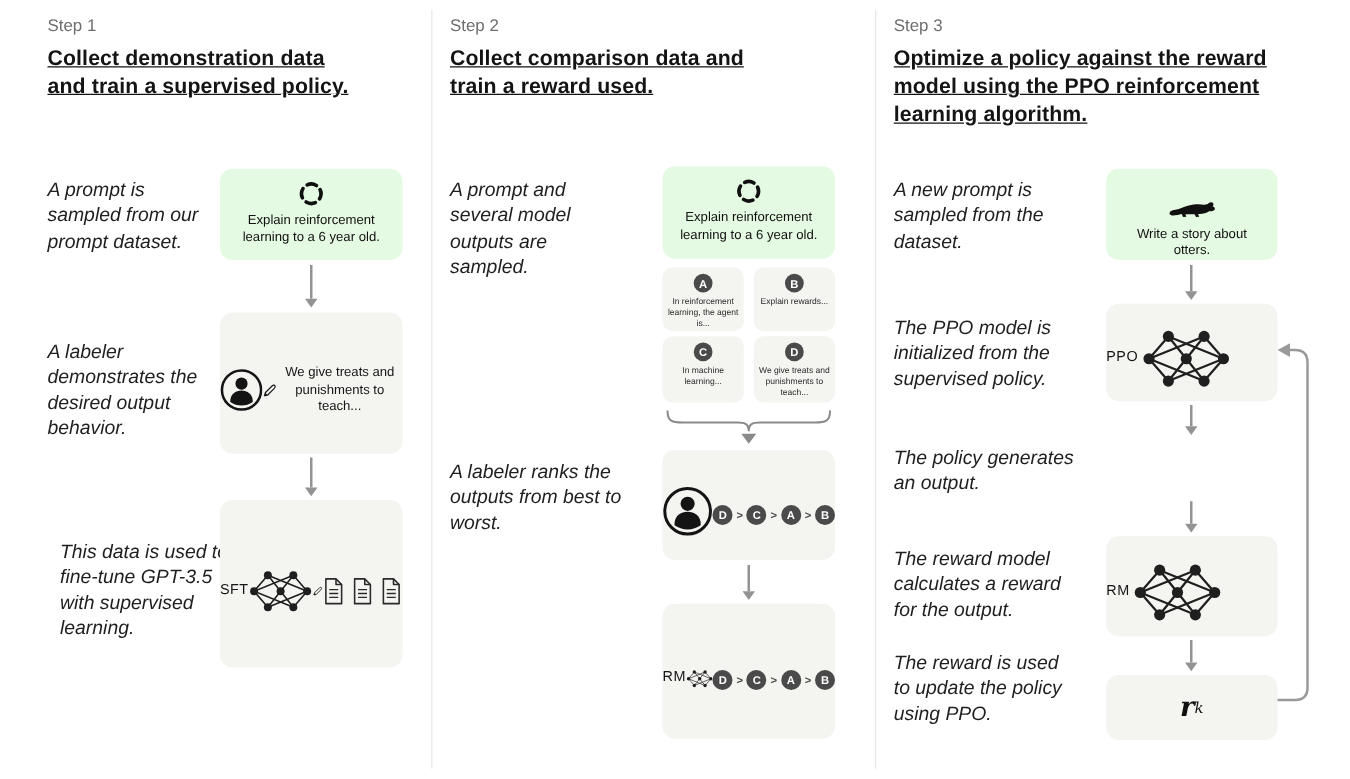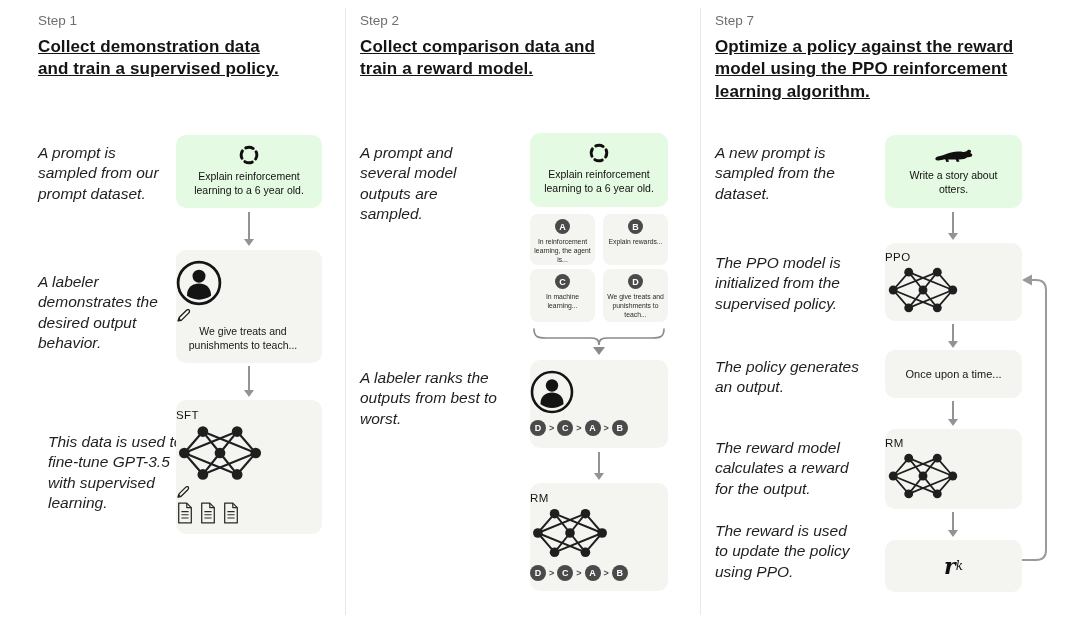--- a/index.html
+++ b/index.html
@@ -16,21 +16,21 @@
   html,body{background:#ffffff;}
   body{font-family:"Liberation Sans","DejaVu Sans",sans-serif;color:var(--body-text);}
   #canvas{position:relative;width:1080px;height:623px;background:#ffffff;overflow:hidden;}
 
   .vsep{position:absolute;top:8px;width:1px;height:607px;background:var(--separator);}
 
   .step-label{position:absolute;font-size:13.5px;color:var(--step-label);}
   .step-title{position:absolute;font-size:17px;font-weight:700;color:var(--title-text);line-height:1.32;letter-spacing:.1px;text-decoration:underline;}
   .caption{position:absolute;font-size:15.5px;line-height:1.32;color:var(--body-text);font-style:italic;}
 
-  .box{position:absolute;background:var(--box-bg);border-radius:10px;display:flex;flex-direction:column;}
+  .box{position:absolute;background:var(--box-bg);border-radius:10px;display:flex;flex-direction:row;align-items:center;}
   .pbox{position:absolute;background:var(--prompt-box-bg);border-radius:10px;display:flex;flex-direction:column;align-items:center;}
   .pbox .ptext{font-size:10.5px;line-height:1.3;text-align:center;color:#101010;margin-top:4px;}
   .model-label{font-size:11.5px;color:#161616;letter-spacing:.4px;}
   .box-text{font-size:10.5px;line-height:1.3;text-align:center;color:#161616;}
 
   .arrow-v{position:absolute;width:12px;display:flex;flex-direction:column;align-items:center;}
   .arrow-v .shaft{width:2px;background:var(--arrow);flex:1;}
   .arrow-v .head{width:0;height:0;border-left:5px solid transparent;border-right:5px solid transparent;border-top:7px solid var(--arrow);}
 
   .obox{position:absolute;background:var(--box-bg);border-radius:8px;display:flex;flex-direction:column;align-items:center;padding-top:5px;}
@@ -145,21 +145,21 @@
       <svg width="18" height="22" viewBox="0 0 20 24">
           <use href="#doc"></use>
         </svg>
       <svg width="18" height="22" viewBox="0 0 20 24">
           <use href="#doc"></use>
         </svg>
     </div>
   </div>
 
   <div class="step-label" style="left:360px;top:13px">Step 2</div>
-  <div class="step-title" style="left:360px;top:36px;width:258px">Collect comparison data and train a reward model.</div>
+  <div class="step-title" style="left:360px;top:36px;width:258px">Collect comparison data and train a reward used.</div>
 
   <div class="caption" style="left:360px;top:143px;width:118px">A prompt and several model outputs are sampled.</div>
   <div class="caption" style="left:360px;top:368px;width:142px">A labeler ranks the outputs from best to worst.</div>
 
   <div class="pbox" style="left:530px;top:133px;width:138px;height:74px;padding-top:9px">
     <svg width="22" height="22" viewBox="0 0 24 24">
         <use href="#dashed-circle"></use>
       </svg>
     <div class="ptext" style="width:122px">Explain reinforcement learning to a 6 year old.</div>
   </div>
@@ -215,30 +215,30 @@
       <span class="rbadge">D</span>
       <span class="rsep">&gt;</span>
       <span class="rbadge">C</span>
       <span class="rsep">&gt;</span>
       <span class="rbadge">A</span>
       <span class="rsep">&gt;</span>
       <span class="rbadge">B</span>
     </div>
   </div>
 
-  <div class="step-label" style="left:715px;top:13px">Step 7</div>
+  <div class="step-label" style="left:715px;top:13px">Step 3</div>
   <div class="step-title" style="left:715px;top:36px;width:305px">Optimize a policy against the reward model using the PPO reinforcement learning algorithm.</div>
 
   <div class="caption" style="left:715px;top:143px;width:122px">A new prompt is sampled from the dataset.</div>
   <div class="caption" style="left:715px;top:253px;width:146px">The PPO model is initialized from the supervised policy.</div>
   <div class="caption" style="left:715px;top:357px;width:158px">The policy generates an output.</div>
   <div class="caption" style="left:715px;top:438px;width:146px">The reward model calculates a reward for the output.</div>
   <div class="caption" style="left:715px;top:521px;width:140px">The reward is used to update the policy using PPO.</div>
 
-  <div class="pbox" style="left:885px;top:135px;width:137px;height:73px;padding-top:12px">
+  <div class="pbox" style="left:885px;top:135px;width:137px;height:73px;padding-top:24px">
     <svg width="40" height="18" viewBox="0 0 40 18">
         <use href="#otter"></use>
       </svg>
     <div class="ptext" style="width:110px">Write a story about otters.</div>
   </div>
 
   <div class="arrow-v" style="left:947px;top:212px;height:28px">
       <div class="shaft"></div>
       <div class="head"></div>
     </div>
@@ -248,23 +248,20 @@
     <svg width="76" height="50" viewBox="0 0 120 84" style="margin-top:2px">
         <use href="#neural-net"></use>
       </svg>
   </div>
 
   <div class="arrow-v" style="left:947px;top:324px;height:24px">
       <div class="shaft"></div>
       <div class="head"></div>
     </div>
 
-  <div class="box" style="left:885px;top:350px;width:137px;height:48px;justify-content:center">
-    <div class="box-text" style="font-size:11px">Once upon a time...</div>
-  </div>
 
   <div class="arrow-v" style="left:947px;top:401px;height:25px">
       <div class="shaft"></div>
       <div class="head"></div>
     </div>
 
   <div class="box" style="left:885px;top:429px;width:137px;height:80px;padding-top:8px">
     <div class="model-label">RM</div>
     <svg width="76" height="50" viewBox="0 0 120 84" style="margin-top:2px">
         <use href="#neural-net"></use>

